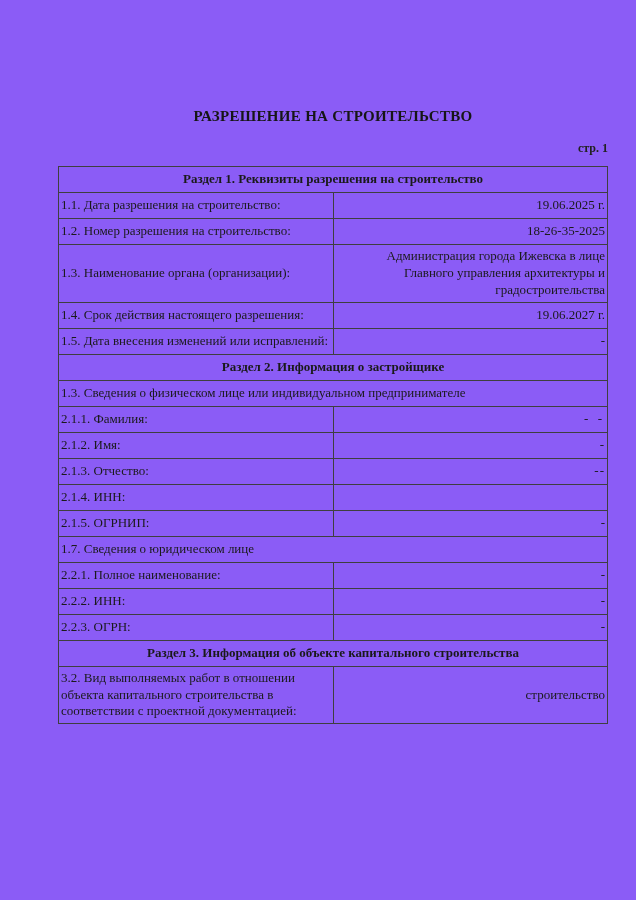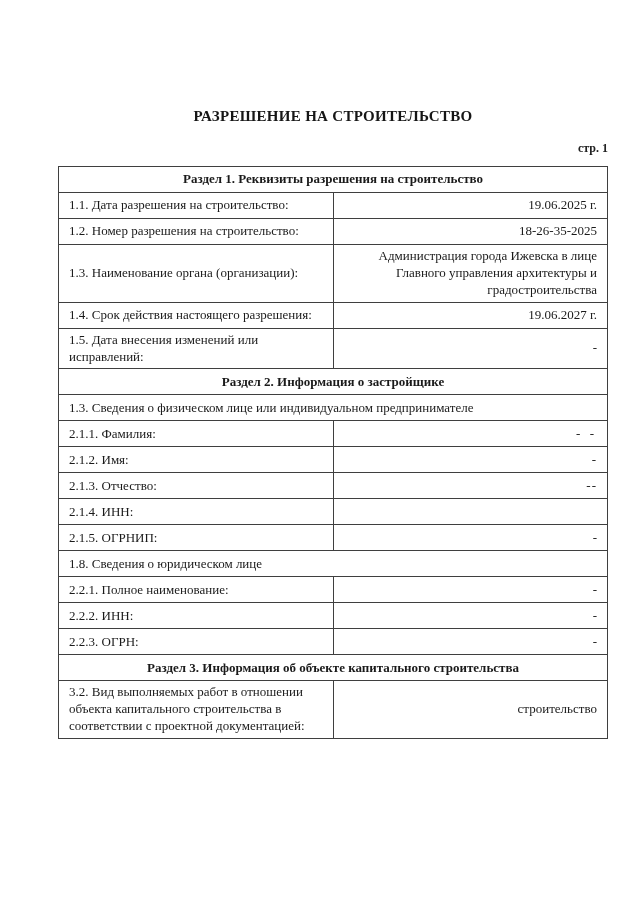--- a/index.html
+++ b/index.html
@@ -5,21 +5,21 @@
   html, body {
     margin: 0;
     padding: 0;
     background: #e8e8e8;
   }
   .page {
     position: relative;
     width: 636px;
     height: 900px;
     margin: 0 auto;
-    background: #ffffff;
+    background: #8b5cf6;
     font-family: "Liberation Serif", "DejaVu Serif", serif;
     color: #1a1a1a;
     overflow: hidden;
     box-shadow: 0 0 4px rgba(0,0,0,0.15);
   }
   .doc-title {
     position: absolute;
     top: 108px;
     left: 58px;
     width: 550px;
@@ -44,21 +44,21 @@
     top: 166px;
     left: 58px;
     width: 550px;
     border-collapse: collapse;
     table-layout: fixed;
   }
   table.permit td {
     border: 1px solid #3f3f3f;
     font-size: 13px;
     line-height: 1.3;
-    padding: 3px 10px;
+    padding: 3px 2px;
     height: 26px;
     box-sizing: border-box;
     vertical-align: middle;
     color: #1a1a1a;
   }
   td.col-label { width: 244px; text-align: left; }
   td.col-value { text-align: right; }
   td.section-cell {
     text-align: center;
     font-weight: bold;
@@ -119,21 +119,21 @@
         </tr>
         <tr>
           <td class="col-label">2.1.4. ИНН:</td>
           <td class="col-value"></td>
         </tr>
         <tr>
           <td class="col-label">2.1.5. ОГРНИП:</td>
           <td class="col-value">-</td>
         </tr>
         <tr>
-          <td colspan="2" class="subsection-cell">1.8. Сведения о юридическом лице</td>
+          <td colspan="2" class="subsection-cell">1.7. Сведения о юридическом лице</td>
         </tr>
         <tr>
           <td class="col-label">2.2.1. Полное наименование:</td>
           <td class="col-value">-</td>
         </tr>
         <tr>
           <td class="col-label">2.2.2. ИНН:</td>
           <td class="col-value">-</td>
         </tr>
         <tr>

